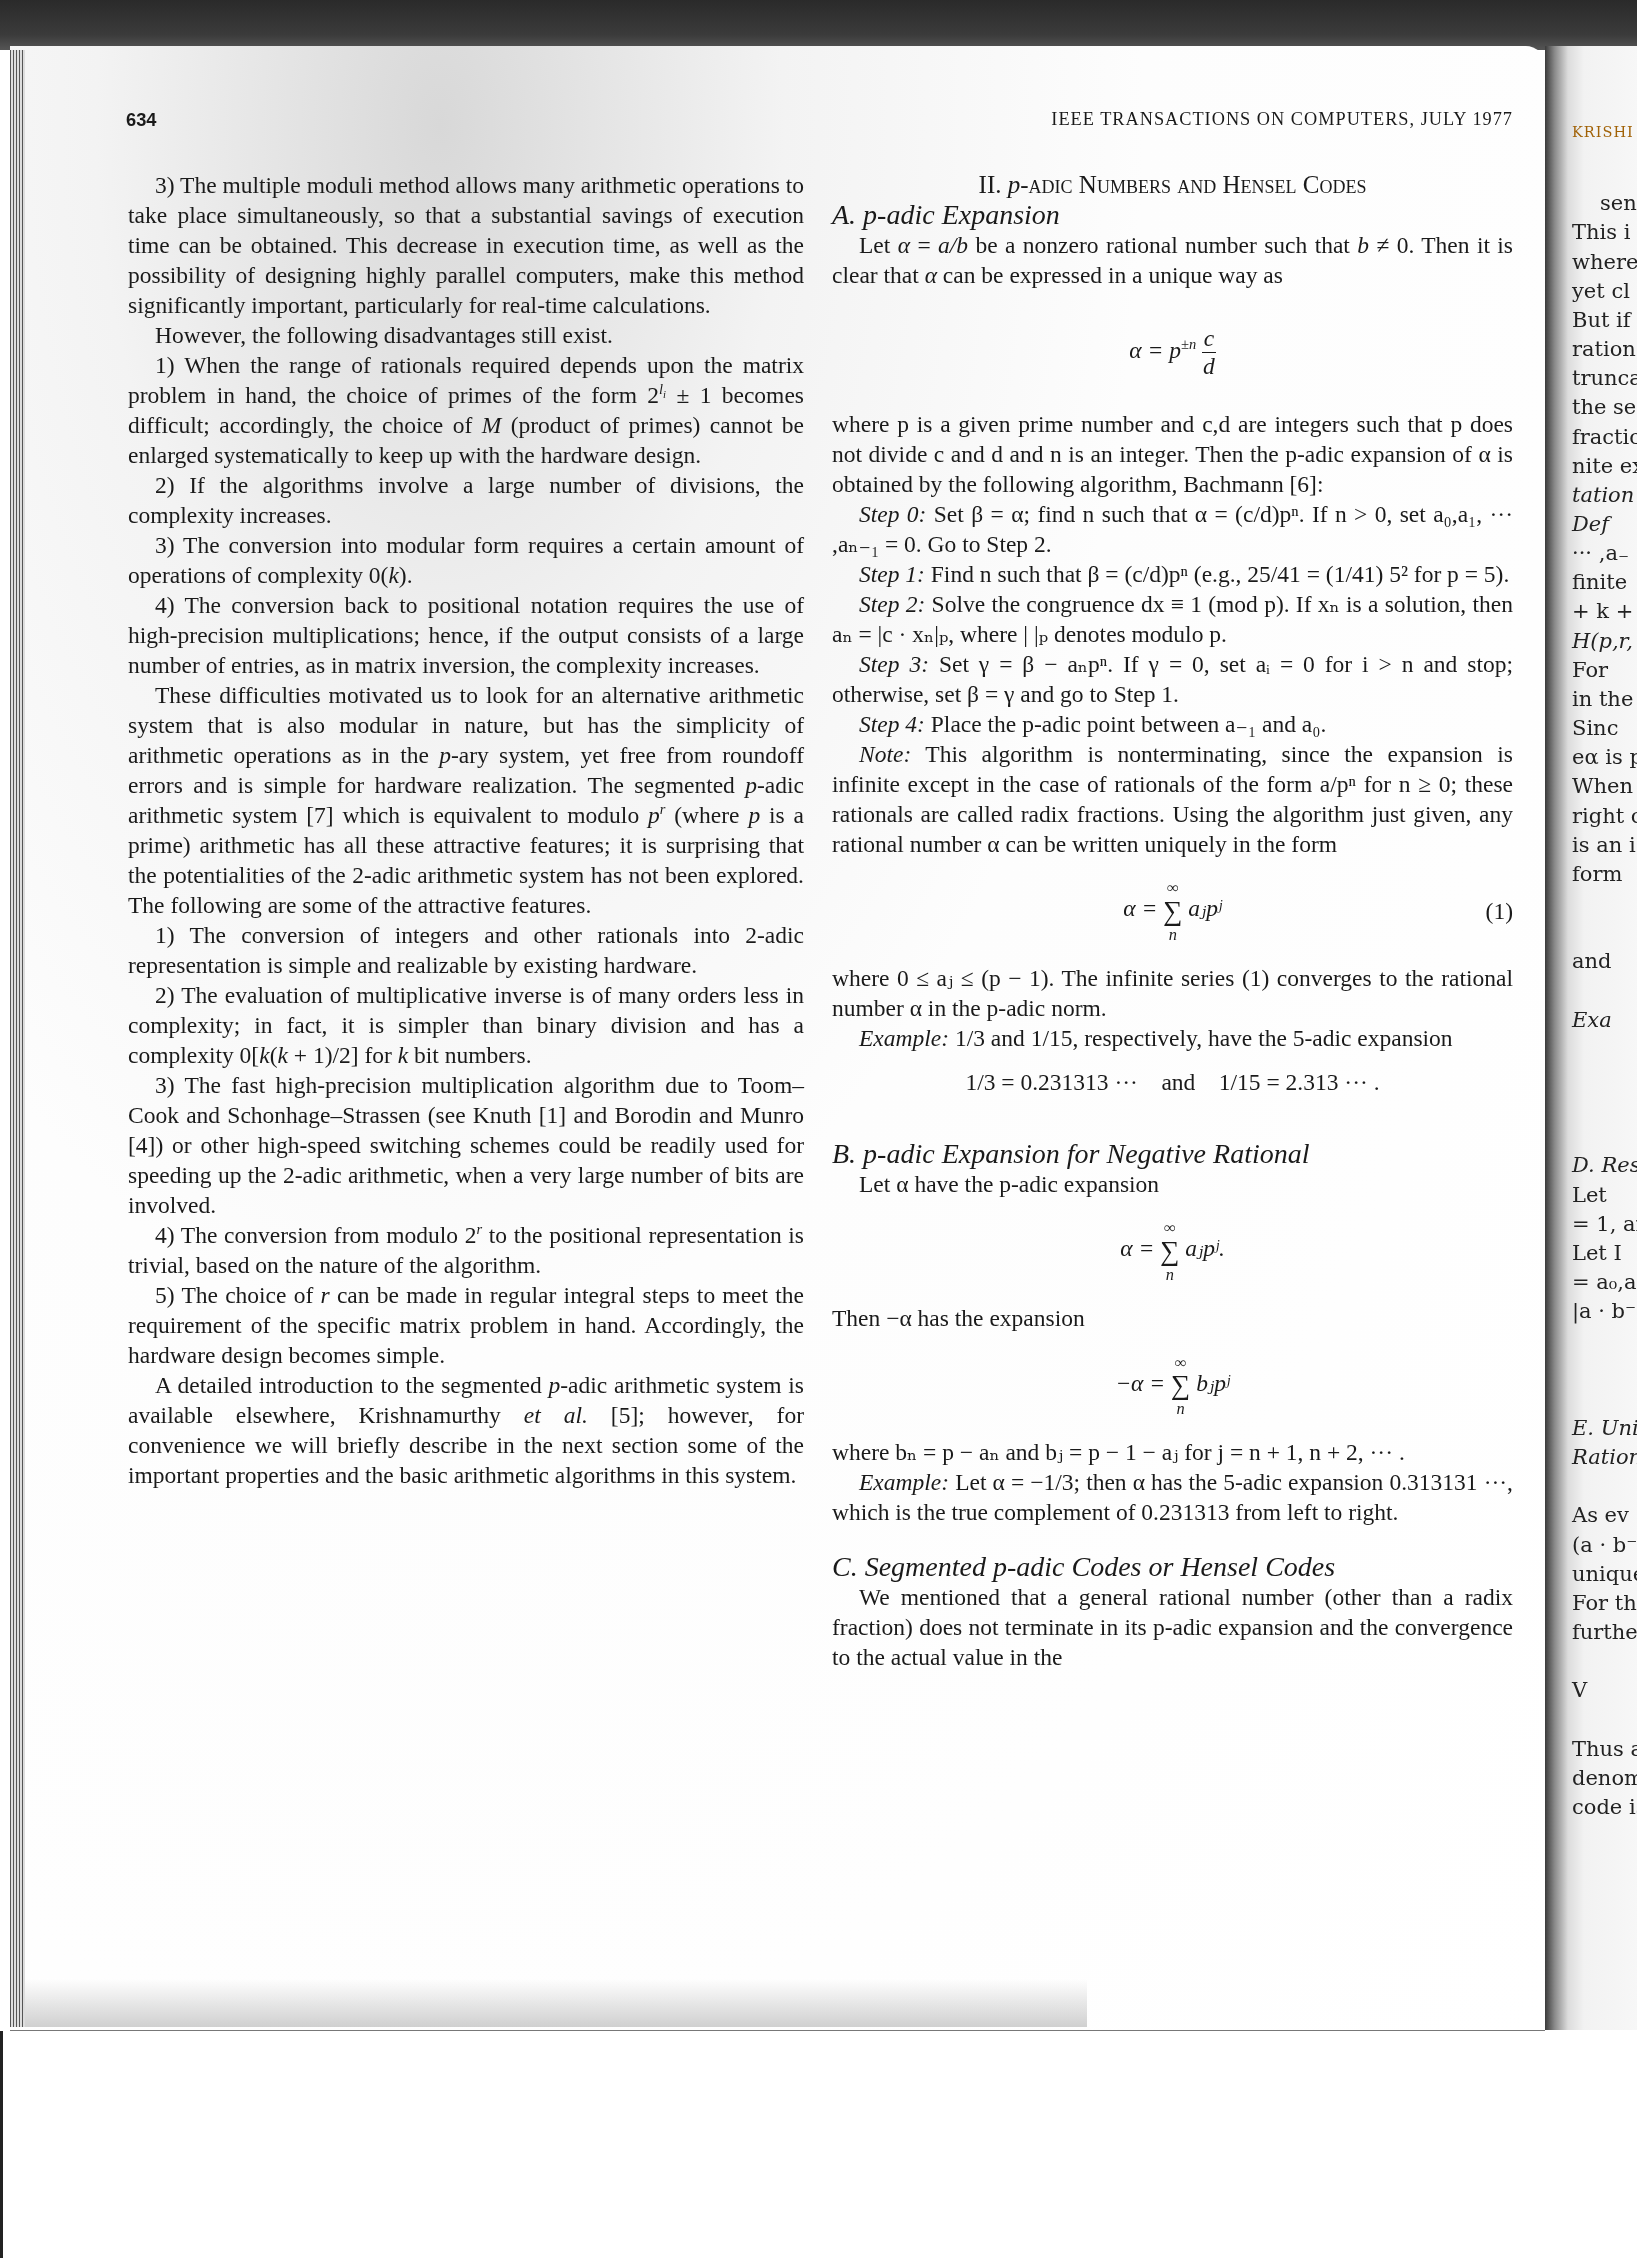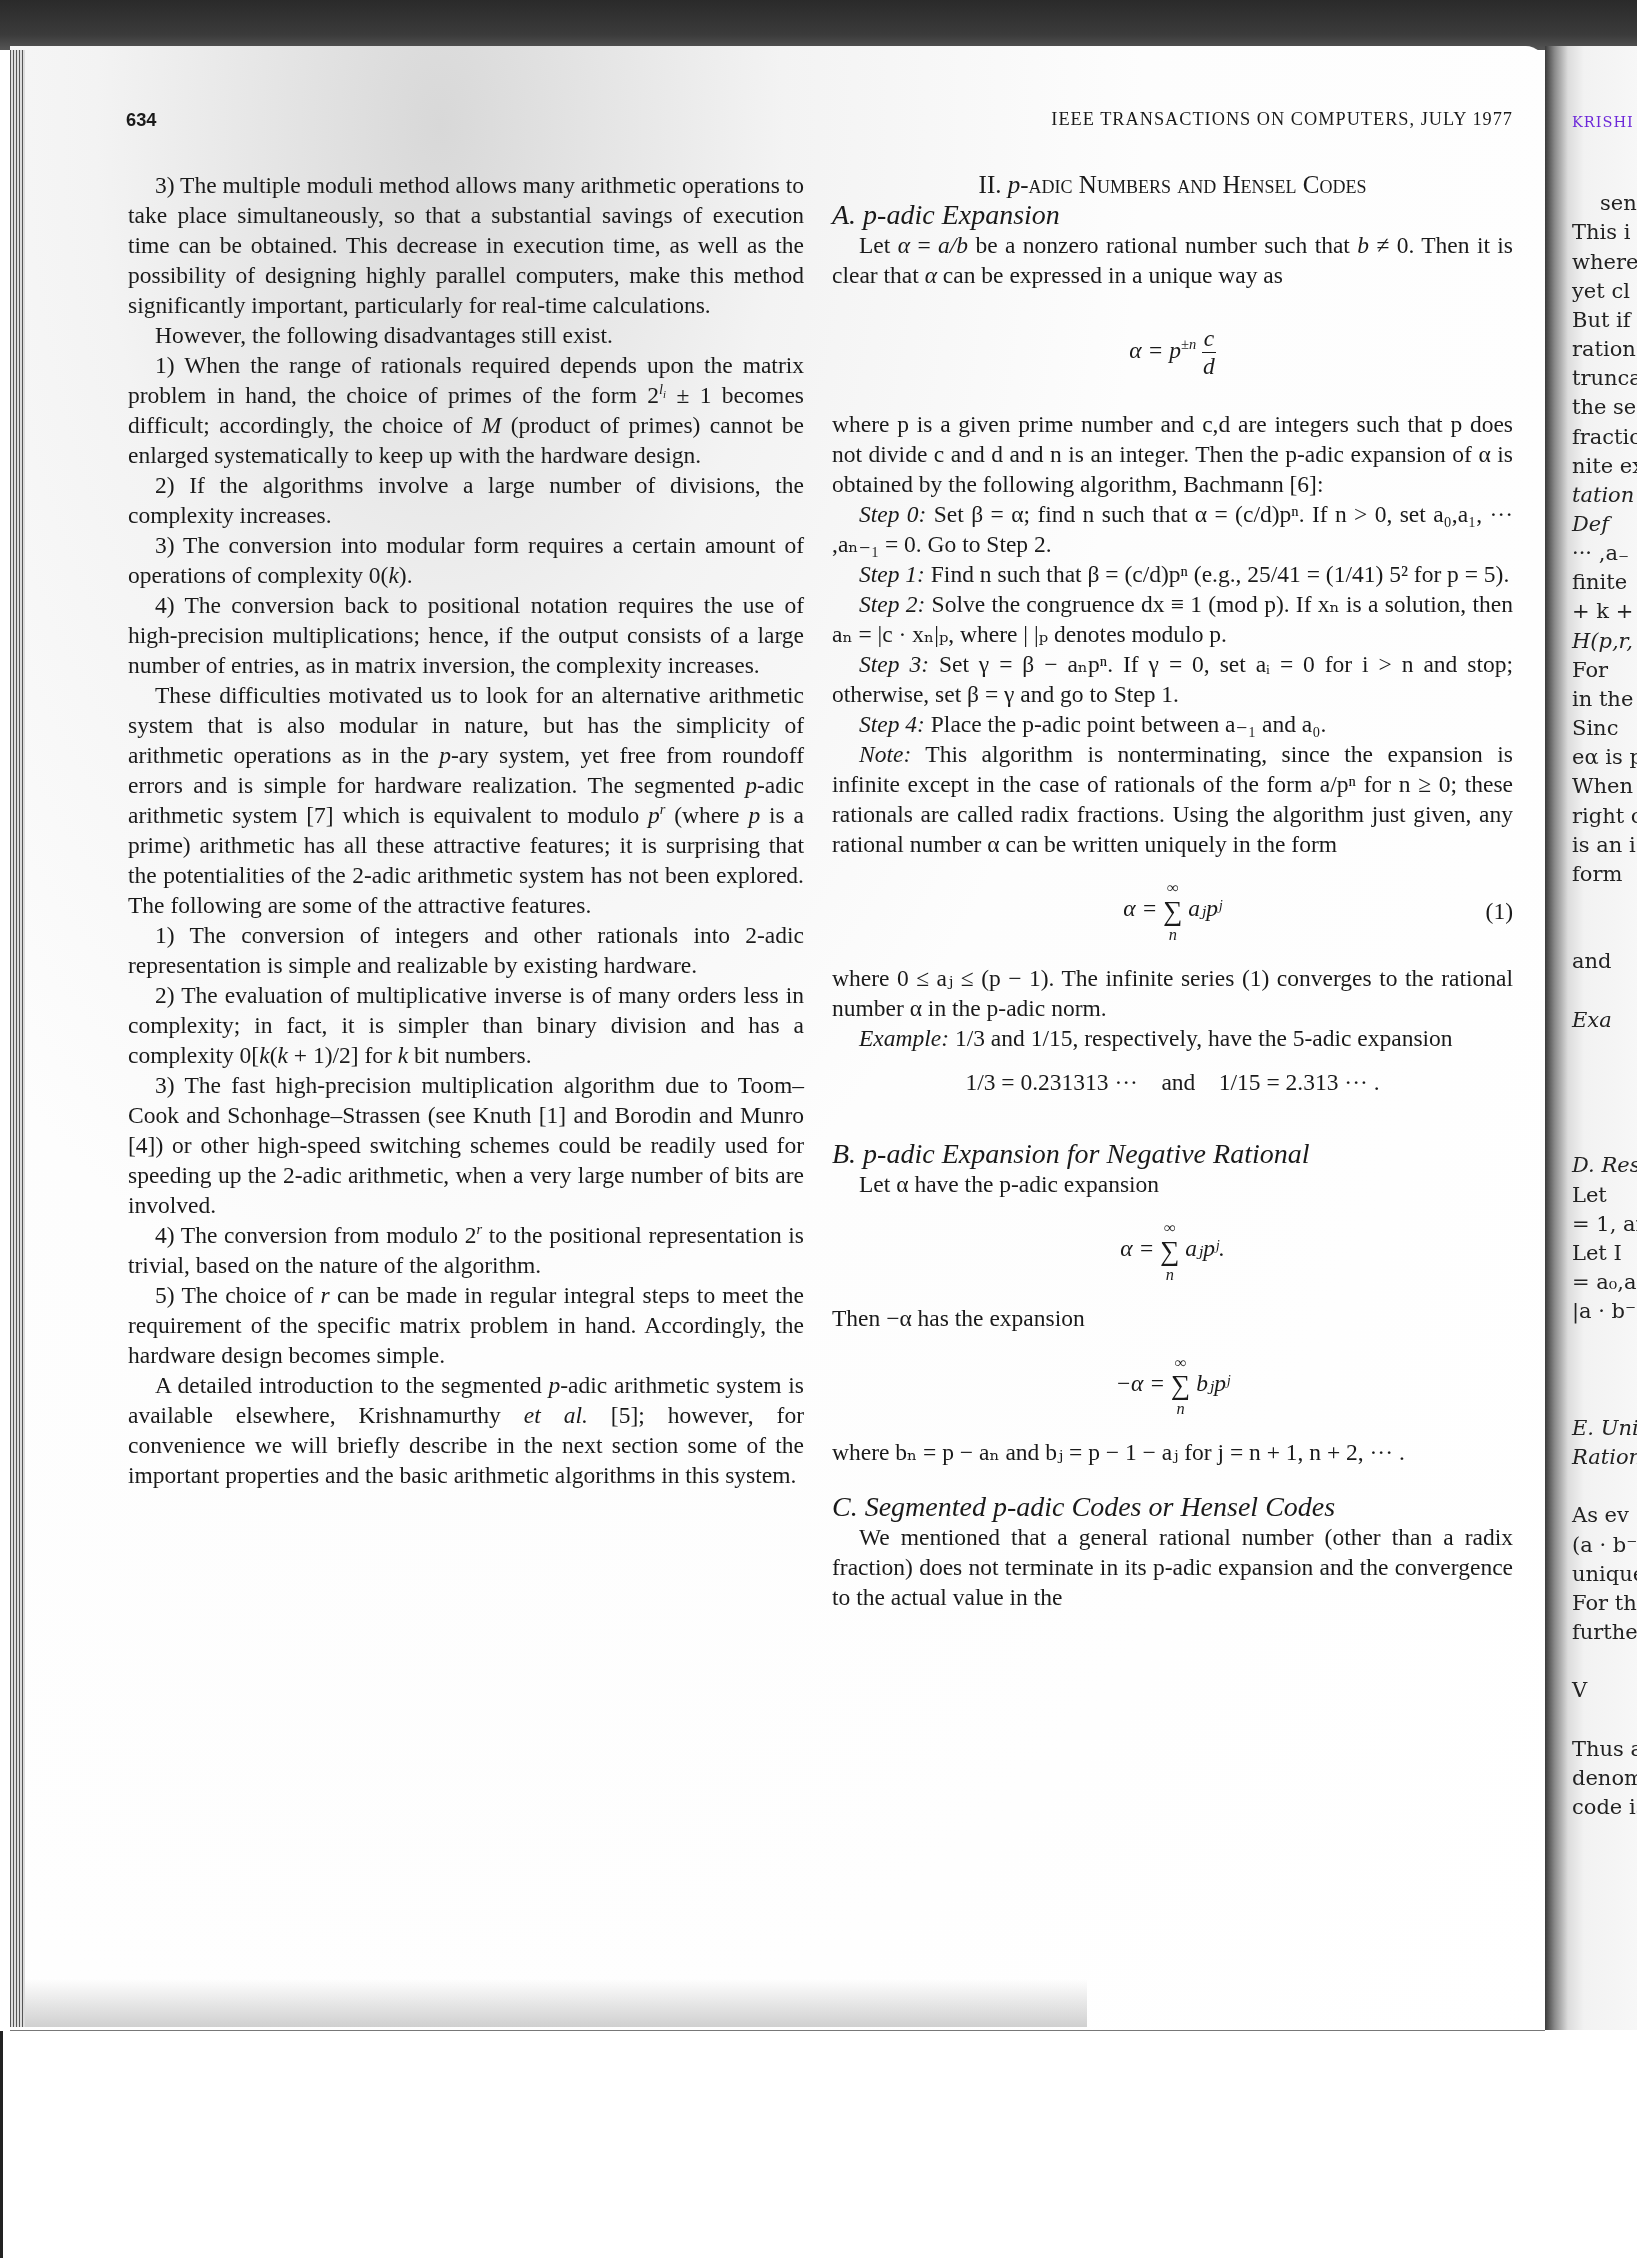--- a/index.html
+++ b/index.html
@@ -41,21 +41,21 @@
   .frac { display:inline-flex; flex-direction:column; align-items:center; vertical-align:middle; font-style:italic; line-height:27px; }
   .frac .bar { border-top:1.4px solid #1a1a1a; width:13.5px; }
   .sum { display:inline-flex; flex-direction:column; align-items:center; vertical-align:middle; line-height:19.3px; }
   .sum .sym { font-size:27px; line-height:27px; }
   .sum .lim { font-size:16.4px; font-style:italic; }
   .eq-block { padding:19.3px 0; }
   .eq-block-lg { padding:35px 0 29px 0; }
 
   .np-text { position:absolute; left:1572px; font-family:"DejaVu Serif", serif; font-size:21px; line-height:29px;
              white-space:nowrap; color:#222; }
-  .np-head { position:absolute; left:1572px; top:114px; font-family:"DejaVu Serif", serif; font-size:14.5px; letter-spacing:1px; color:#6d28d9; }
+  .np-head { position:absolute; left:1572px; top:124px; font-family:"DejaVu Serif", serif; font-size:14.5px; letter-spacing:1px; color:#a16207; }
 </style>
 </head>
 <body>
 
 <div class="scanner-top"></div>
 <div class="page"></div>
 <div class="page-left-edge"></div>
 <div class="page-bottom-noise"></div>
 
 <div class="running-head page-number">634</div>
@@ -128,20 +128,21 @@
 
   <div class="eq eq-block">
     <i>−α = </i><span class="sum">
         <span class="lim">∞</span>
         <span class="sym">∑</span>
         <span class="lim">n</span>
       </span><i> bⱼpʲ</i>
   </div>
 
   <p class="noindent">where bₙ = p − aₙ and bⱼ = p − 1 − aⱼ for j = n + 1, n + 2, ··· .</p>
+  <p><i>Example:</i><span> Let α = −1/3; then α has the 5-adic expansion 0.313131 ···, which is the true complement of 0.231313 from left to right.</span></p>
 
   <div class="sub-gap"></div>
   <p class="subsection">C.  Segmented p-adic Codes or Hensel Codes</p>
   <p>We mentioned that a general rational number (other than a radix fraction) does not terminate in its p-adic ex­pansion and the convergence to the actual value in the</p>
 </div>
 
 <div class="next-page"></div>
 <div class="np-head">KRISHI</div>
 <div id="np-lines">
     <div class="np-text" style="top: 189px; margin-left: 28px;">sense</div>

